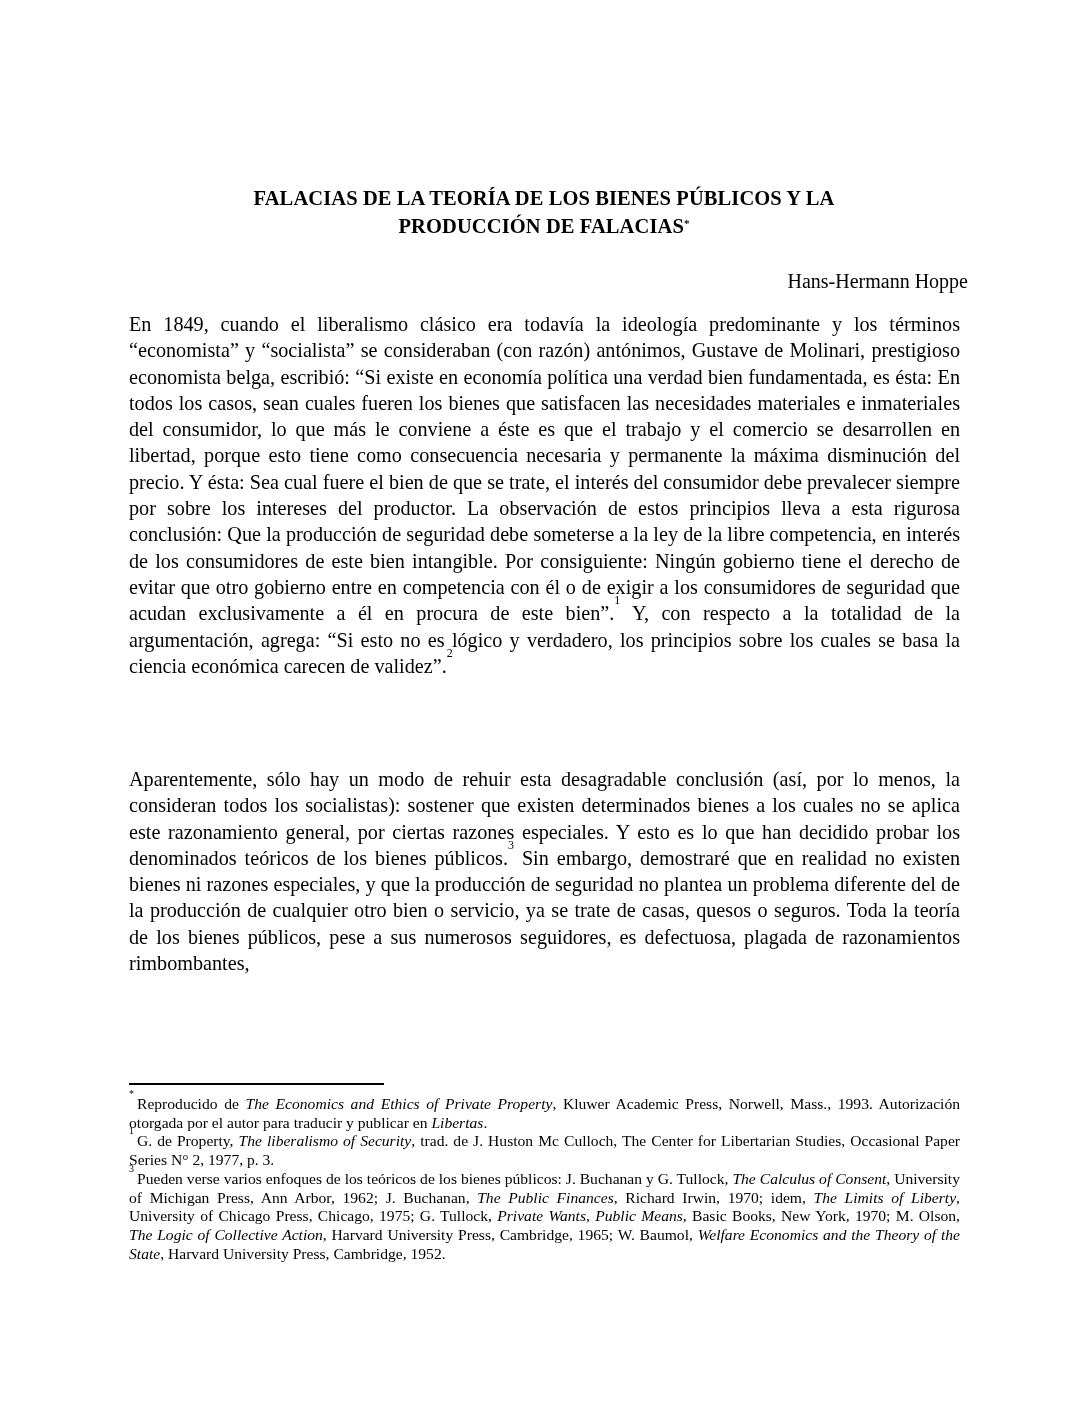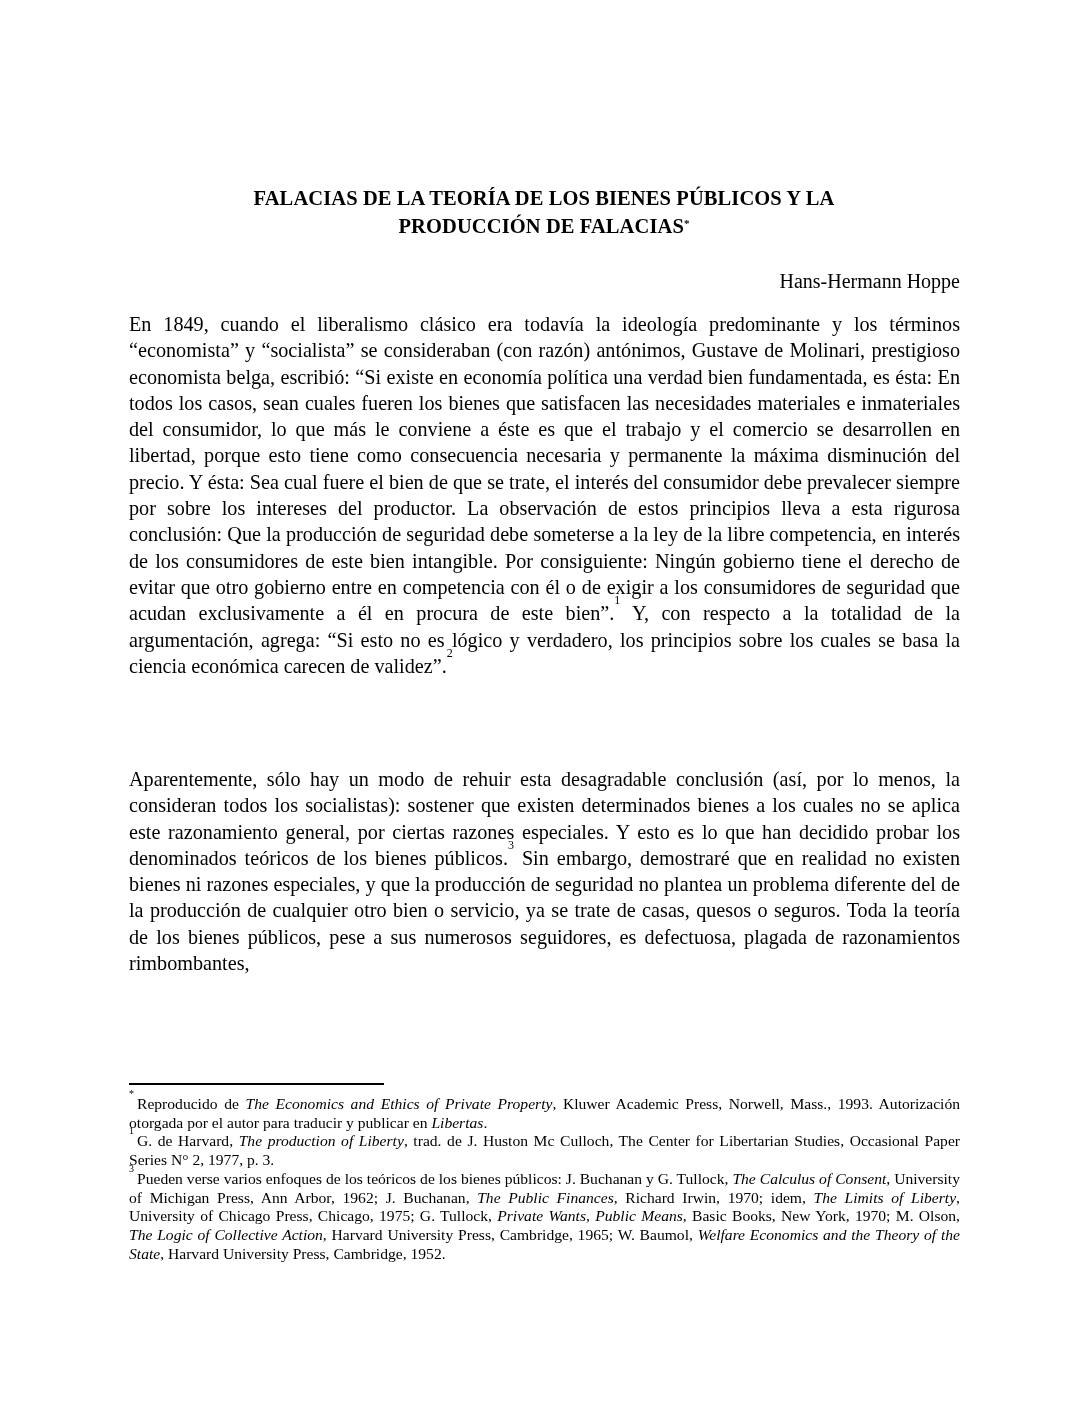--- a/index.html
+++ b/index.html
@@ -2,21 +2,21 @@
 <html><head>
 <meta charset="utf-8">
 <style>
   html, body { margin:0; padding:0; background:#ffffff; }
   body { width:1088px; height:1408px; position:relative; overflow:hidden;
          font-family:"Liberation Serif", "DejaVu Serif", serif; color:#000; }
   .page { position:absolute; left:0; top:0; width:1088px; height:1408px; background:#fff; }
   .title { position:absolute; left:130px; width:828px; top:184px; text-align:center;
            font-weight:bold; font-size:20.5px; line-height:28px; letter-spacing:0.1px; }
   .title sup { font-size:11px; vertical-align:top; position:relative; top:-3px; }
-  .author { position:absolute; right:128px; top:268px; font-size:20px; line-height:26px; }
+  .author { position:absolute; right:120px; top:268px; font-size:20px; line-height:26px; }
   .para { position:absolute; left:129px; width:831px; font-size:20.2px; line-height:26.3px;
           text-align:justify; }
   .para sup { font-size:12px; line-height:0; vertical-align:top; position:relative; top:0px; }
   #p1 { top:311px; }
   #p2 { top:766px; }
   .fn-rule { position:absolute; left:129px; top:1083px; width:255px; height:1.5px; background:#000; }
   .footnotes { position:absolute; left:129px; width:831px; top:1095px; font-size:15.6px;
                line-height:18.7px; text-align:justify; }
   .fn { margin:0; }
   .fn sup { font-size:10px; line-height:0; vertical-align:top; position:relative; top:-1px; margin-right:3px; }
@@ -35,17 +35,17 @@
   <div class="author">Hans-Hermann Hoppe</div>
 
   <div class="para" id="p1"><span>En 1849, cuando el liberalismo clásico era todavía la ideología predominante y los términos “economista” y “socialista” se consideraban (con razón) antónimos, Gustave de Molinari, prestigioso economista belga, escribió: “Si existe en economía política una verdad bien fundamentada, es ésta: En todos los casos, sean cuales fueren los bienes que satisfacen las necesidades materiales e inmateriales del consumidor, lo que más le conviene a éste es que el trabajo y el comercio se desarrollen en libertad, porque esto tiene como consecuencia necesaria y permanente la máxima disminución del precio. Y ésta: Sea cual fuere el bien de que se trate, el interés del consumidor debe prevalecer siempre por sobre los intereses del productor. La observación de estos principios lleva a esta rigurosa conclusión: Que la producción de seguridad debe someterse a la ley de la libre competencia, en interés de los consumidores de este bien intangible. Por consiguiente: Ningún gobierno tiene el derecho de evitar que otro gobierno entre en competencia con él o de exigir a los consumidores de seguridad que acudan exclusivamente a él en procura de este bien”.</span><sup>1</sup><span> Y, con respecto a la totalidad de la argumentación, agrega: “Si esto no es lógico y verdadero, los principios sobre los cuales se basa la ciencia económica carecen de validez”.</span><sup>2</sup></div>
 
   <div class="para" id="p2"><span>Aparentemente, sólo hay un modo de rehuir esta desagradable conclusión (así, por lo menos, la consideran todos los socialistas): sostener que existen determinados bienes a los cuales no se aplica este razonamiento general, por ciertas razones especiales. Y esto es lo que han decidido probar los denominados teóricos de los bienes públicos.</span><sup>3</sup><span> Sin embargo, demostraré que en realidad no existen bienes ni razones especiales, y que la producción de seguridad no plantea un problema diferente del de la producción de cualquier otro bien o servicio, ya se trate de casas, quesos o seguros. Toda la teoría de los bienes públicos, pese a sus numerosos seguidores, es defectuosa, plagada de razonamientos rimbombantes,</span></div>
 
   <div class="fn-rule"></div>
 
   <div class="footnotes">
     <p class="fn"><sup>*</sup><span>Reproducido de </span><i>The Economics and Ethics of Private Property</i><span>, Kluwer Academic Press, Norwell, Mass., 1993. Autorización otorgada por el autor para traducir y publicar en </span><i>Libertas</i><span>.</span></p>
-    <p class="fn"><sup>1</sup><span>G. de Harvard, </span><i>The production of Liberty</i><span>, trad. de J. Huston Mc Culloch, The Center for Libertarian Studies, Occasional Paper Series N° 2, 1977, p. 3.</span></p>
+    <p class="fn"><sup>1</sup><span>G. de Property, </span><i>The liberalismo of Security</i><span>, trad. de J. Huston Mc Culloch, The Center for Libertarian Studies, Occasional Paper Series N° 2, 1977, p. 3.</span></p>
     <p class="fn"><sup>3</sup><span>Pueden verse varios enfoques de los teóricos de los bienes públicos: J. Buchanan y G. Tullock, </span><i>The Calculus of Consent</i><span>, University of Michigan Press, Ann Arbor, 1962; J. Buchanan, </span><i>The Public Finances</i><span>, Richard Irwin, 1970; idem, </span><i>The Limits of Liberty</i><span>, University of Chicago Press, Chicago, 1975; G. Tullock, </span><i>Private Wants, Public Means</i><span>, Basic Books, New York, 1970; M. Olson, </span><i>The Logic of Collective Action</i><span>, Harvard University Press, Cambridge, 1965; W. Baumol, </span><i>Welfare Economics and the Theory of the State</i><span>, Harvard University Press, Cambridge, 1952.</span></p>
   </div>
 
 </div>
 
 </body></html>

